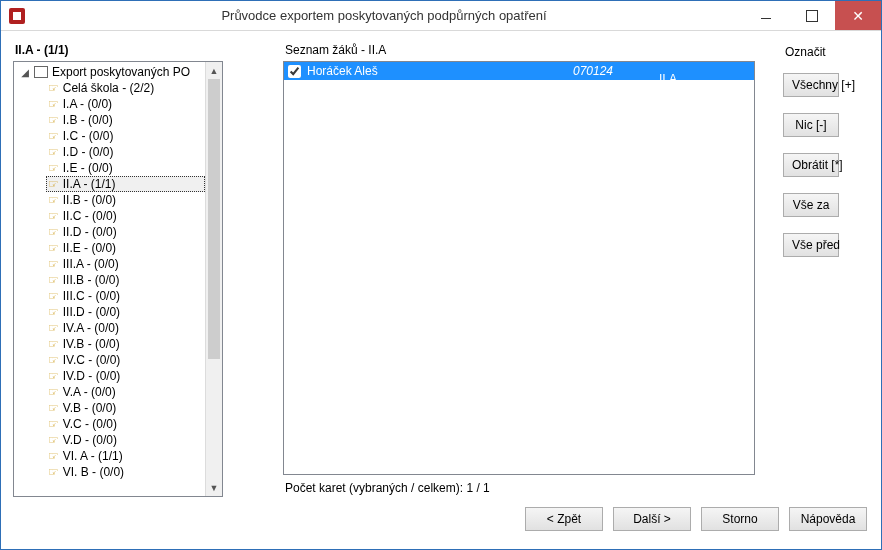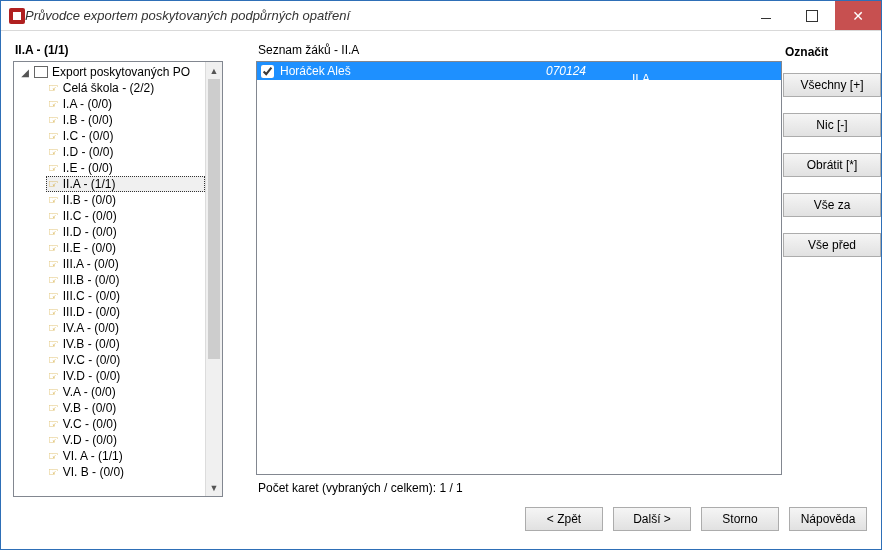--- a/index.html
+++ b/index.html
@@ -33,23 +33,23 @@
     background: #b02020;
     border-radius: 2px;
     position: relative;
     display: flex; align-items:center; justify-content:center;
   }
   .titlebar .app-icon::after{
     content:""; width:8px; height:8px; background:#fff;
   }
   .titlebar .title {
     flex: 1;
+    text-align: center;
     font-size: 13px;
     color: #333;
-    font-style: italic;
   }
   .winbtns { display:flex; height:100%; }
   .winbtn {
     width: 46px; height: 100%;
     display:flex; align-items:center; justify-content:center;
     font-family: inherit;
   }
   .winbtn.min::before { content:""; width:10px; border-top:1px solid #333; margin-top:6px;}
   .winbtn.max::before { content:""; width:10px; height:10px; border:1px solid #333; }
   .winbtn.close { background:#c75050; color:#fff; font-size:14px; }
@@ -57,21 +57,21 @@
   
   .client {
     flex:1;
     padding: 10px 12px 8px 12px;
     display:flex;
     flex-direction: column;
   }
   .main-row {
     flex:1;
     display:flex;
-    gap:1px;
+    gap:28px;
     min-height:0;
   }
   
   .left-panel {
     width: 210px;
     display:flex;
     flex-direction:column;
   }
   .left-title {
     font-weight: bold;
@@ -176,32 +176,32 @@
   .count-line {
     padding: 6px 2px 2px 2px;
   }
   
   .right-panel {
     width: 86px;
     display:flex;
     flex-direction:column;
     padding-top: 2px;
   }
-  .right-title { padding: 2px 0 14px 2px; font-weight: bold;}
+  .right-title { padding: 2px 0 14px 2px;}
   .btn {
     background: linear-gradient(#f5f5f5,#e1e1e1);
     border:1px solid #acacac;
     font: inherit;
     height: 24px;
     padding: 0 8px;
     cursor: default;
     white-space:nowrap;
   }
   .right-panel .btn {
-    width: 98px;
+    width: 56px;
     margin-bottom: 16px;
   }
   
   .footer {
     height: 44px;
     display:flex;
     align-items:flex-start;
     justify-content:flex-end;
     gap:10px;
     padding-right: 2px;

